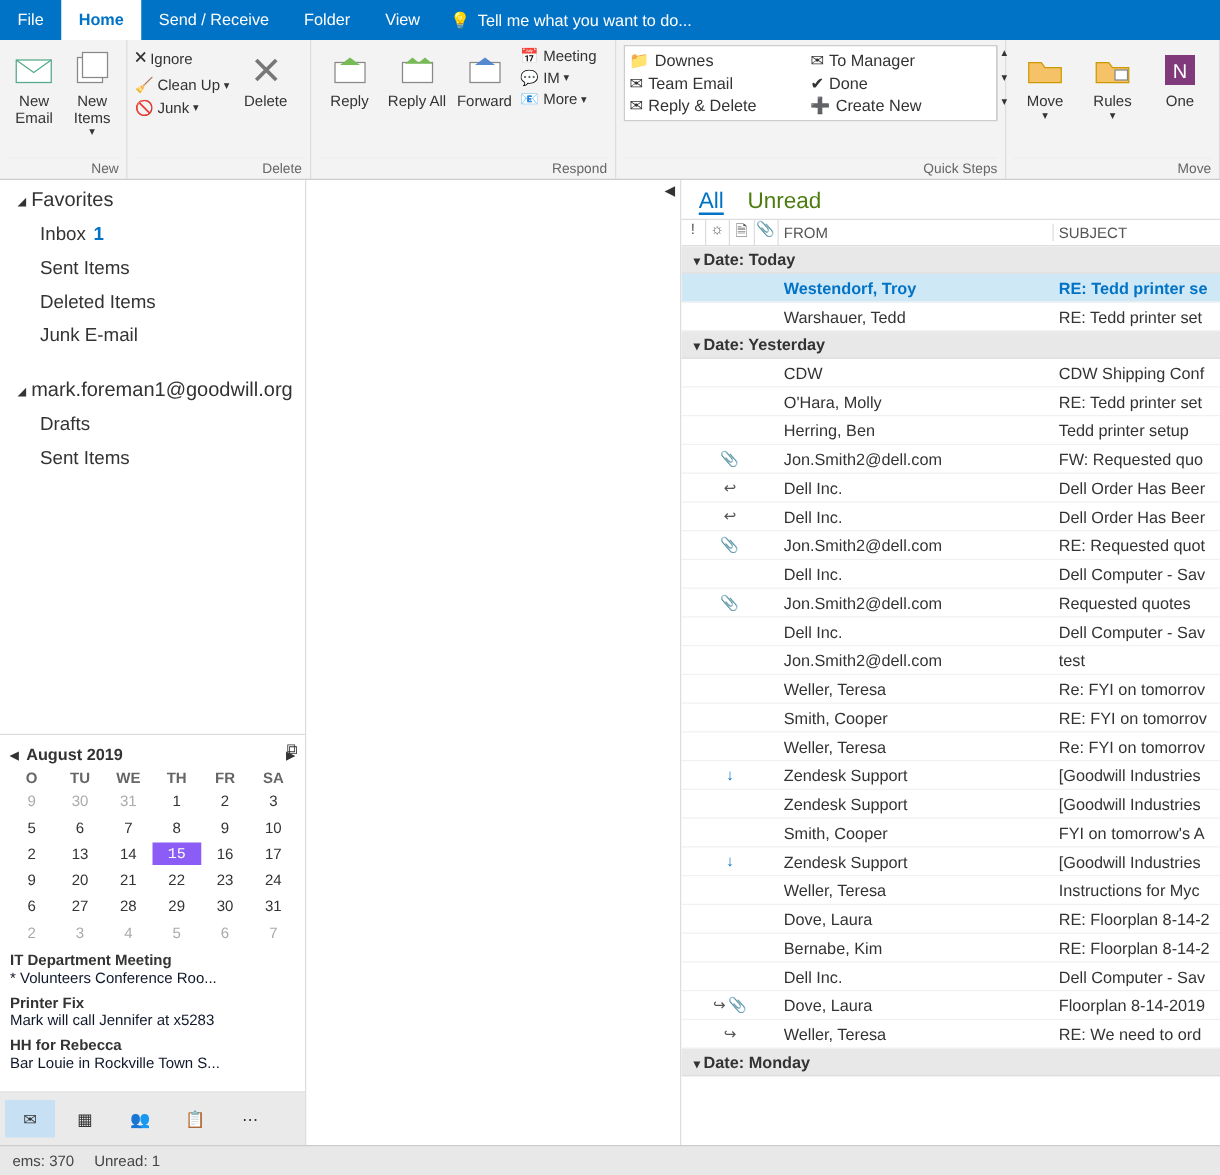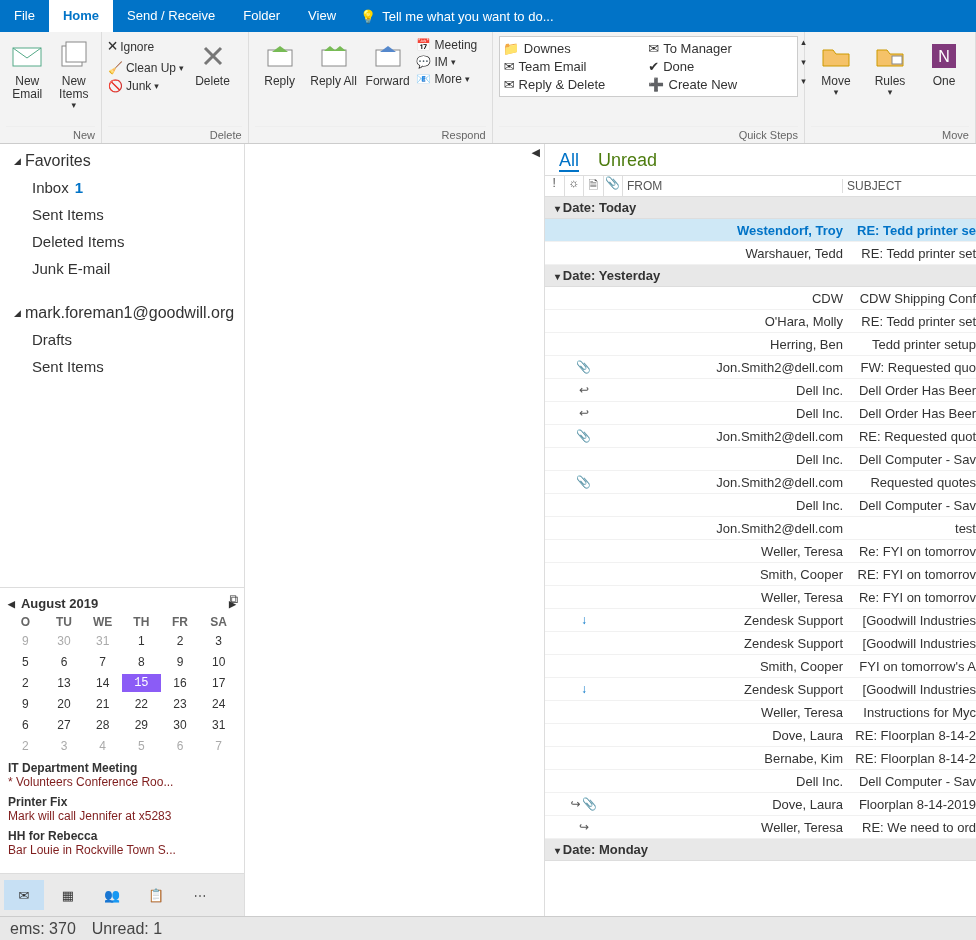--- a/index.html
+++ b/index.html
@@ -32,46 +32,46 @@
   .cal { border-top:1px solid #ddd; padding:4px 6px; position:relative; background:#fff;}
   .calhead{display:flex; align-items:center; gap:6px; font-weight:600; padding:4px 2px;}
   .calgrid{display:grid; grid-template-columns:repeat(6,1fr); text-align:center; font-size:12px; gap:3px 0;}
   .calgrid .dh{font-weight:600; color:#666;}
   .calgrid .d{padding:2px 0; cursor:pointer;}
   .calgrid .d.other{color:#aaa;}
   .calgrid .d.sel{background:#8b5cf6; color:#fff;font-family:Liberation Mono, monospace;}
   .agenda{padding:6px 2px; font-size:12px;}
   .agenda .evt{margin-bottom:6px;}
   .agenda .evt .t{font-weight:bold;}
-  .agenda .evt .s{color:#7f1d1d; white-space:nowrap; overflow:hidden; text-overflow:ellipsis;}
+  .agenda .evt .s{color:#0f172a; white-space:nowrap; overflow:hidden; text-overflow:ellipsis;}
   .navicons{display:flex; gap:4px; padding:6px 4px; border-top:1px solid #ddd; background:#eaeaea;}
   .navicons div{width:40px; height:30px; display:flex; align-items:center; justify-content:center; cursor:pointer;}
   .navicons div.active{background:#c7e0f4;}
   .body { flex:1; display:flex;}
   .folderview{width:300px; border-right:1px solid #ddd; position:relative;}
   .collapse-arrow{position:absolute; top:2px; right:4px; font-size:11px; color:#333; cursor:pointer;}
   .listpane{flex:1; display:flex; flex-direction:column; overflow:hidden;}
   .lptabs{padding:6px 14px 4px 14px; font-size:18px;}
   .lptabs span{margin-right:14px; cursor:pointer; color:#4d7c0f;}
   .lptabs span.active{color:#0173c7; border-bottom:2px solid #0173c7;text-align:center;}
   .lph{display:flex; border-top:1px solid #ddd; border-bottom:1px solid #ddd; font-size:12px; color:#555; height:22px; align-items:center;}
   .lph .iconcols{width:78px; display:flex;}
   .lph .iconcols div{flex:1; text-align:center; border-right:1px solid #ddd;}
   .lph .fromh{width:220px; padding-left:4px; border-right:1px solid #ddd;}
   .lph .subjh{flex:1; padding-left:4px;}
   .msgs{flex:1; overflow-y:auto;}
   .grp-row{background:#e8e8e8; font-weight:bold; padding:3px 10px; font-size:13px; border-bottom:1px solid #ddd;}
   .grp-row::before{content:"▾ "; font-size:10px;}
-  .msg{display:flex; height:23px; align-items:center; border-bottom:1px solid #f1f1f1; font-size:13px; cursor:pointer;text-align:right;}
+  .msg{display:flex; height:23px; align-items:center; border-bottom:1px solid #f1f1f1; font-size:13px; cursor:pointer;}
   .msg.sel{background:#cfe8f6;}
   .msg.unread .f,.msg.unread .s{color:#0173c7; font-weight:600;}
   .msg .ic{width:78px; display:flex; justify-content:center; align-items:center; gap:2px; font-size:12px; color:#555;}
   .msg .f{width:220px; padding-left:4px; overflow:hidden; white-space:nowrap;}
   .msg .s{flex:1; padding-left:4px; overflow:hidden; white-space:nowrap;}
-  .status{height:24px; background:#e8e8e8; border-top:1px solid #ccc; font-size:16px; color:#444; display:flex; align-items:center; padding:0 10px; gap:16px;}
+  .status{height:24px; background:#e8e8e8; border-top:1px solid #ccc; font-size:12px; color:#444; display:flex; align-items:center; padding:0 10px; gap:16px;}
   svg{display:block;}
   .tri{font-size:9px;}
   .popout{position:absolute; top:4px; right:6px; cursor:pointer; font-size:12px;}
 </style>
 </head>
 <body>
 
 <div class="tabs">
   <div class="tab">File</div>
   <div class="tab active">Home</div>

